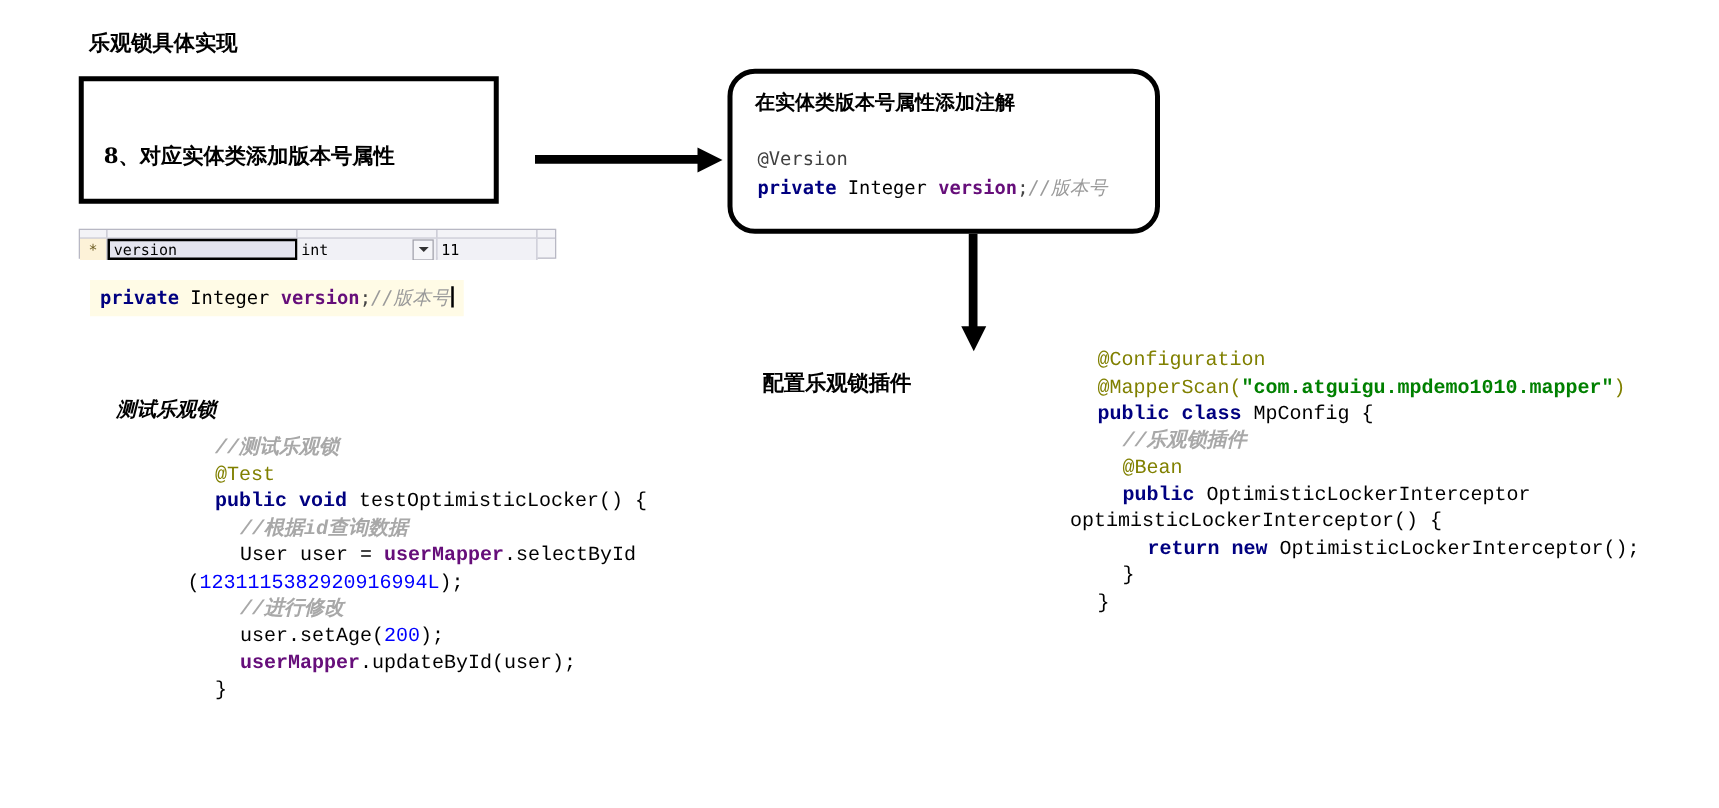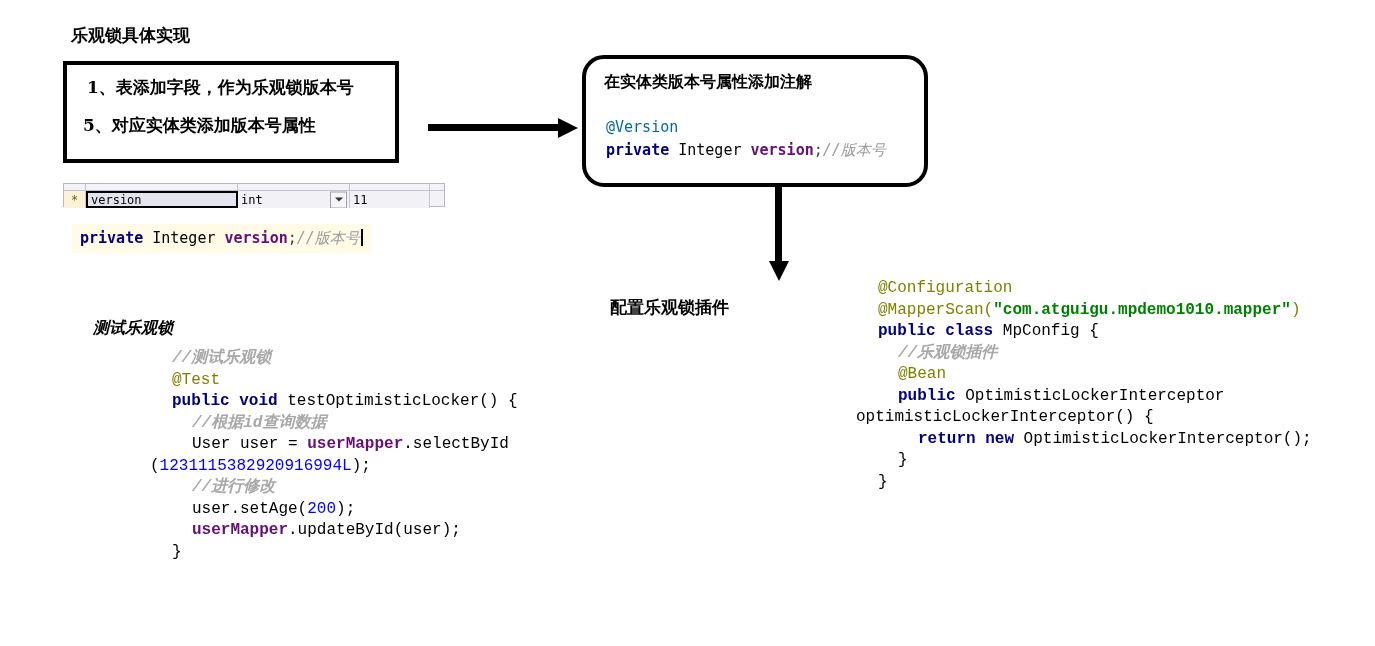--- a/index.html
+++ b/index.html
@@ -72,21 +72,21 @@
     font-family: "DejaVu Sans Mono", "Liberation Mono", monospace;
     font-size: 15px;
     line-height: 22px;
     white-space: nowrap;
   }
   .kw   { color: #000080; font-weight: bold; }
   .type { color: #000000; }
   .fieldname { color: #660e7a; font-weight: bold; }
   .punc { color: #444; }
   .cmt  { color: #9a9a9a; font-style: italic; }
-  .anno { color: #0369a1; }
+  .anno { color: #404040; }
 
   
   .editor-strip {
     background: #fffbe6;
     padding: 3px 8px 4px 8px;
     display: inline-block;
   }
   .caret {
     display: inline-block;
     width: 2px;
@@ -226,22 +226,21 @@
   .snip .n   { color: #0000ff; }
   .snip .s   { color: #008000; font-weight: bold; }
   .snip .p   { color: #000; }
 </style>
 </head>
 <body>
 
 <div class="abs cn-heading" style="left:71px; top:25px;">乐观锁具体实现</div>
 
 <div class="abs rect-box" style="left:63px; top:61px; width:336px; height:102px;">
-  <div class="line" style="position:absolute; left:20px; top:12px;">1、表添加字段，作为乐观锁版本号</div>
-  <div class="line" style="position:absolute; left:16px; top:50px;">5、对应实体类添加版本号属性</div>
+  <div class="line" style="position:absolute; left:16px; top:50px;">8、对应实体类添加版本号属性</div>
 </div>
 
 <div class="abs">
   <div class="arrow-h-shaft" style="left:428px; top:124px; width:134px;"></div>
   <div class="arrow-head-right" style="left:558px; top:117.5px;"></div>
 </div>
 
 <div class="abs round-box" style="left:582px; top:55px; width:346px; height:132px;">
   <div class="title" style="position:absolute; left:18px; top:13px;">在实体类版本号属性添加注解</div>
   <div class="code-mono" style="position:absolute; left:20px; top:57px;">

